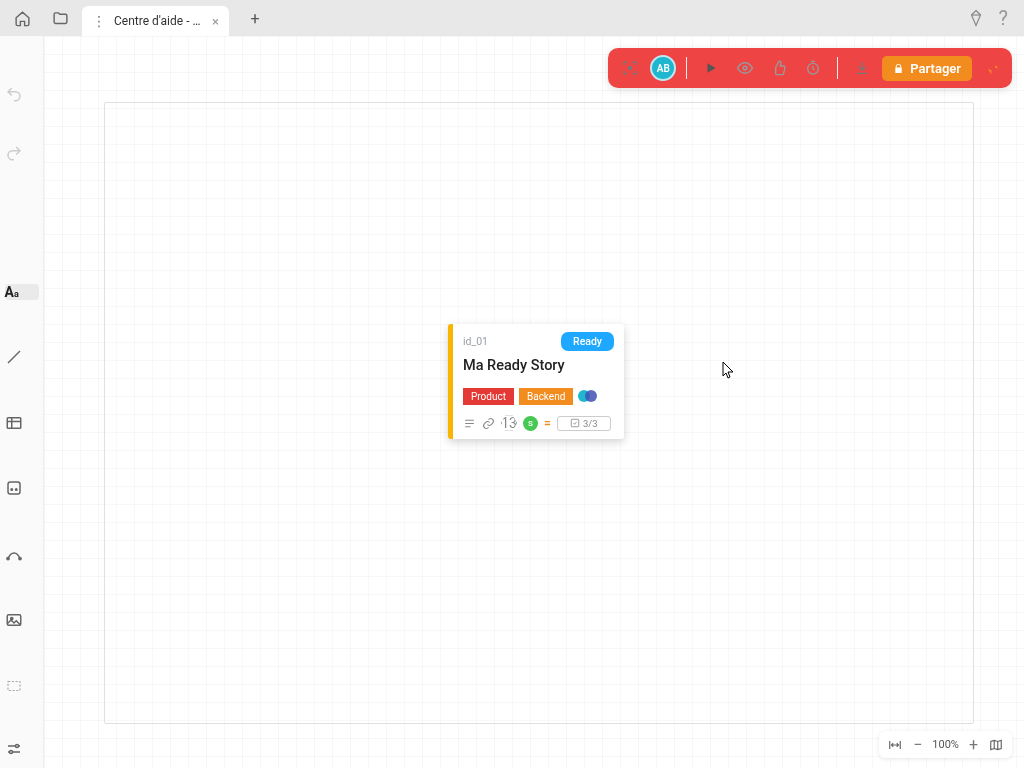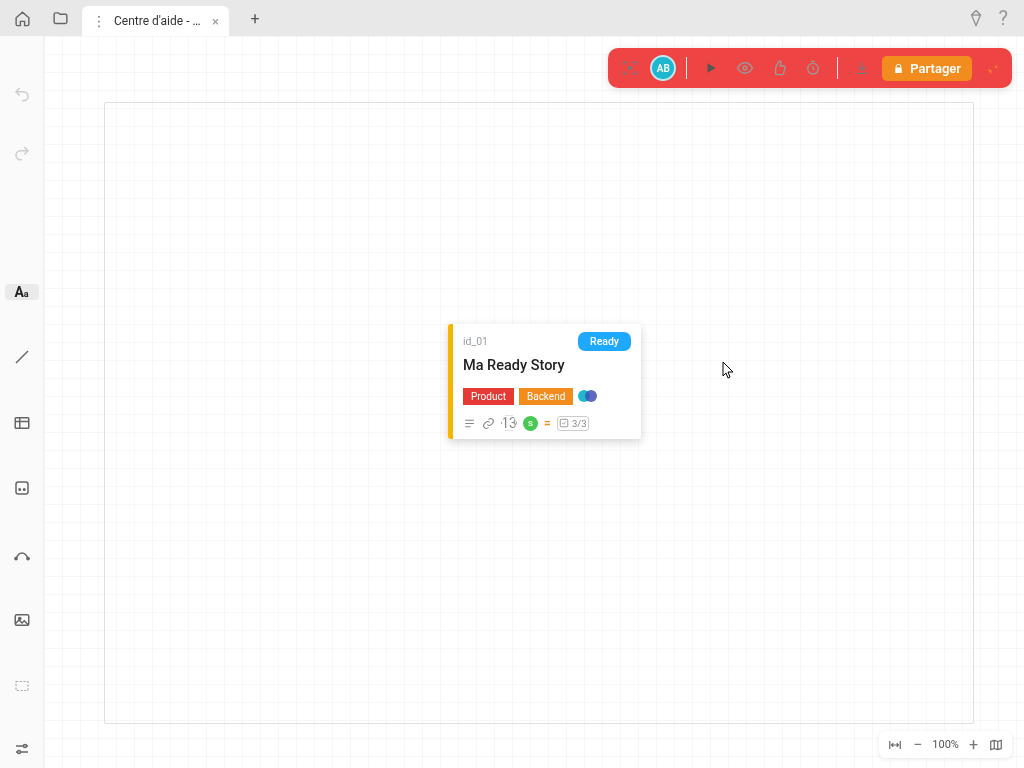--- a/index.html
+++ b/index.html
@@ -12,21 +12,21 @@
   .tab .tab-menu { color:#777; cursor:pointer; font-size:14px; }
   .tab .tab-label { white-space:nowrap; overflow:hidden; text-overflow:ellipsis; max-width:90px; }
   .tab .tab-close { color:#999; cursor:pointer; font-size:13px; }
   .tab-add { width:28px; height:28px; display:flex; align-items:center; justify-content:center; color:#555; cursor:pointer; font-size:16px; margin-left:6px;}
   .tabbar-right { margin-left:auto; display:flex; align-items:center; gap:14px; padding-right:10px;}
   .tabbar-right .ticon { color:#888; cursor:pointer; }
 
   
   .main { display:flex; height: calc(768px - 36px); }
   .sidebar { width:44px; background:#fafafa; border-right:1px solid #eee; display:flex; flex-direction:column; align-items:center; padding-top:12px; gap:4px; }
-  .side-btn { width:34px; height:34px; display:flex; align-items:center; justify-content:center; border-radius:4px; color:#666; cursor:pointer;margin-top:37px; }
+  .side-btn { width:34px; height:34px; display:flex; align-items:center; border-radius:4px; color:#666; cursor:pointer;margin-top:37px; }
   .side-btn.active { background:#eaeaea; color:#222; }
   .side-btn.disabled { color:#ccc; cursor:default;}
   .side-gap { height:160px; }
   .side-spacer { flex:1; }
 
   .canvas-wrap { flex:1; position:relative; background:#fff; }
   .grid {
     position:absolute; inset:0;
     background-image:
       linear-gradient(to right, rgba(0,0,0,0.03) 1px, transparent 1px),
@@ -47,21 +47,21 @@
     display:flex; align-items:center; gap:6px; padding:6px 8px;
   }
   .ctx-bar .sep { width:1px; height:22px; background:#eee; margin:0 4px;}
   .ctx-icon { width:28px; height:28px; display:flex; align-items:center; justify-content:center; color:#777; cursor:pointer; border-radius:4px;}
   .avatar { width:26px; height:26px; border-radius:50%; background:#1fb6d0; color:#fff; font-size:10px; font-weight:600; display:flex; align-items:center; justify-content:center; border:2px solid #bfe9f1;}
   .share-btn { background:#f28c1f; color:#fff; border-radius:5px; padding:5px 11px; font-size:13px; font-weight:600; display:flex; align-items:center; gap:6px; cursor:pointer;}
   .pin-icon { color:#f28c1f; cursor:pointer; width:26px; display:flex; justify-content:center;}
 
   
   .card {
-    position:absolute; left:404px; top:288px; width:193px;
+    position:absolute; left:404px; top:288px; width:176px;
     background:#fff; box-shadow:0 3px 10px rgba(0,0,0,0.18);
     border-radius:3px;
     border-left:5px solid #f7b500;
     padding:8px 10px 8px 10px;
   }
   .card-top { display:flex; align-items:center; justify-content:space-between;}
   .card-id { font-size:10.5px; color:#9aa0a6;}
   .status-badge { background:#1fa8ff; color:#fff; font-size:10.5px; padding:3px 12px; border-radius:7px; font-weight:500;}
   .card-title { font-size:14.5px; color:#222; margin-top:6px; font-weight:500;}
   .tag-row { display:flex; align-items:center; gap:5px; margin-top:14px;}
@@ -74,21 +74,21 @@
   .meta-row { display:flex; align-items:center; gap:6px; margin-top:10px;}
   .meta-row .micon { color:#888; font-size:12px; display:flex; align-items:center;}
   .points-hex {
     width:16px; height:16px; border:1.5px solid #888; color:#888; font-size:14px;
     display:flex; align-items:center; justify-content:center;
     clip-path: polygon(25% 5%, 75% 5%, 100% 50%, 75% 95%, 25% 95%, 0% 50%);
     border-radius:2px;
   }
   .assignee-dot { width:15px; height:15px; border-radius:50%; background:#46c852; color:#fff; font-size:8px; font-weight:600; display:flex; align-items:center; justify-content:center;}
   .priority { color:#f28c1f; font-weight:700; font-size:12px;}
-  .check-box { display:flex; align-items:center; gap:3px; border:1px solid #ccc; border-radius:3px; padding:1px 1px; font-size:9.5px; color:#888;}
+  .check-box { display:flex; align-items:center; gap:3px; border:1px solid #ccc; border-radius:3px; padding:1px 12px; font-size:9.5px; color:#888;}
 
   
   .cursor { position:absolute; left:678px; top:325px; color:#000; pointer-events:none;}
 
   
   .zoom-bar { position:absolute; bottom:10px; right:12px; background:#fff; display:flex; align-items:center; gap:10px; padding:4px 8px; border-radius:6px; box-shadow:0 1px 4px rgba(0,0,0,0.1); font-size:11px; color:#555;}
   .zoom-bar .zicon { cursor:pointer; color:#777; display:flex;}
 
   svg { display:block; }
 </style>

